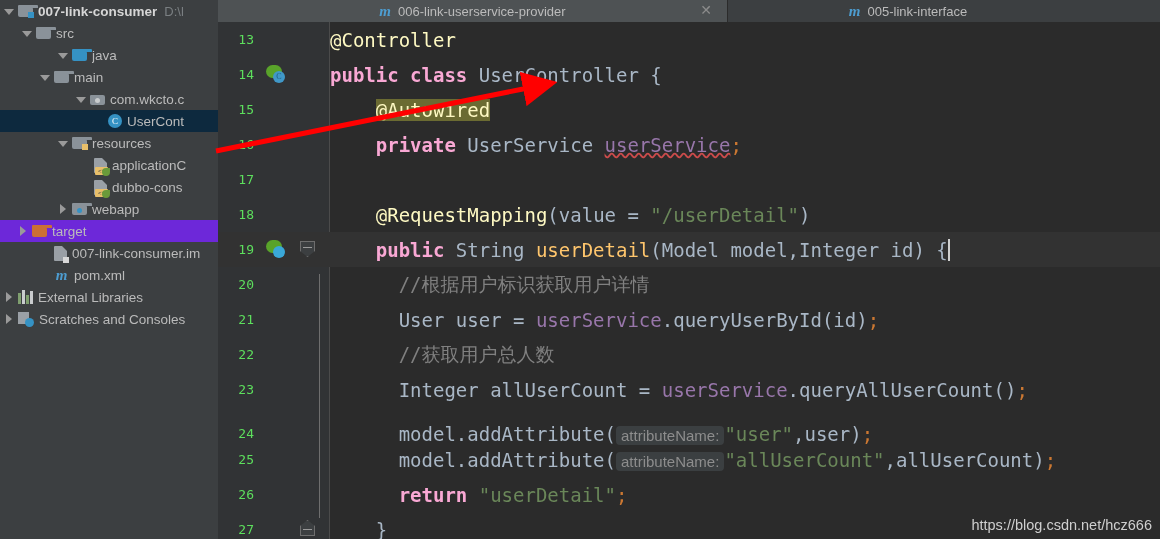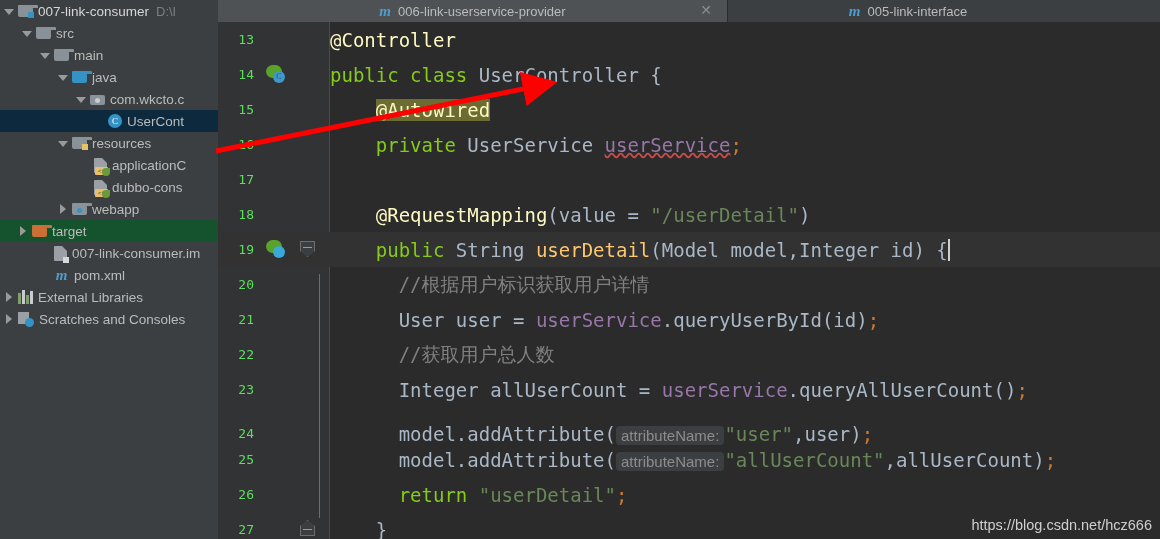--- a/index.html
+++ b/index.html
@@ -41,21 +41,21 @@
   
   .sidebar {
     position: absolute; left: 0; top: 0; width: 218px; height: 539px;
     background: #3c3f41; overflow: hidden;
   }
   .tree-row {
     position: relative; height: 22px; display: flex; align-items: center;
     white-space: nowrap; font-size: 13.5px; color: #bbbbbb;
   }
   .tree-row.sel      { background: #0d293e; }
-  .tree-row.hover    { background: #14532d; }
+  .tree-row.hover    { background: #6d28d9; }
   .arrow {
     width: 11px; height: 11px; flex: 0 0 11px; position: relative;
     margin-right: 3px;
   }
   .arrow.down::after {
     content: ""; position: absolute; left: 0; top: 3px;
     border-left: 5px solid transparent; border-right: 5px solid transparent;
     border-top: 6px solid #9a9a9a;
   }
   .arrow.right::after {
@@ -126,21 +126,21 @@
   .ic-scratch { width: 16px; height: 15px; position: relative; }
   .ic-scratch .pg {
     position: absolute; left: 0; top: 0; width: 11px; height: 12px;
     background: #9aa0a6;
   }
   .ic-scratch .clk {
     position: absolute; right: 0; bottom: 0; width: 9px; height: 9px;
     border-radius: 50%; background: #3592c4;
   }
   .tree-label { overflow: hidden; }
-  .tree-label.bold { font-weight: normal; color: #d6d6d6; }
+  .tree-label.bold { font-weight: bold; color: #d6d6d6; }
   .tree-path { color: #7a7f82; margin-left: 7px; font-size: 13px; }
 
   
   .editor {
     position: absolute; left: 218px; top: 22px;
     width: 942px; height: 517px; background: #2b2b2b;
     font-family: "DejaVu Sans Mono", monospace;
     overflow: hidden;
   }
   .gutter-bg {
@@ -185,21 +185,21 @@
     position: absolute; left: 3px; top: 6px; width: 9px; height: 1px;
     background: #9a9a9a;
   }
   .foldline {
     position: absolute; left: 101px; width: 1px; background: #6e6e6e;
   }
   .code {
     flex: 1; font-size: 19px; color: #a9b7c6; white-space: pre;
     letter-spacing: 0px;
   }
-  .kw   { color: #84cc16; }
+  .kw   { color: #f9a8d4; font-weight: bold; }
   .ann  { color: #fef9c3; }
   .cls  { color: #a9b7c6; }
   .str  { color: #6a8759; }
   .cmt  { color: #808080; }
   .fld  { color: #9876aa; }
   .mth  { color: #ffc66d; }
   .pun  { color: #a9b7c6; }
   .semi { color: #cc7832; }
   .num  { color: #6897bb; }
   .hl-autowired { background: #6b6b32; }
@@ -254,36 +254,36 @@
 
     <div class="tree-row" style="padding-left:22px">
       <span class="arrow down"></span>
       <span class="ic ic-folder">
         <span class="tab"></span>
           <span class="body"></span>
       </span>
       <span class="tree-label">src</span>
     </div>
 
+    <div class="tree-row" style="padding-left:58px">
+      <span class="arrow down"></span>
+      <span class="ic ic-folder blue">
+        <span class="tab"></span>
+          <span class="body"></span>
+      </span>
+      <span class="tree-label">java</span>
+    </div>
+
     <div class="tree-row" style="padding-left:40px">
       <span class="arrow down"></span>
       <span class="ic ic-folder">
         <span class="tab"></span>
           <span class="body"></span>
       </span>
       <span class="tree-label">main</span>
-    </div>
-
-    <div class="tree-row" style="padding-left:58px">
-      <span class="arrow down"></span>
-      <span class="ic ic-folder blue">
-        <span class="tab"></span>
-          <span class="body"></span>
-      </span>
-      <span class="tree-label">java</span>
     </div>
 
     <div class="tree-row" style="padding-left:76px">
       <span class="arrow down"></span>
       <span class="ic ic-folder">
         <span class="body"></span>
           <span class="dot" style="background:#c9ccce"></span>
       </span>
       <span class="tree-label">com.wkcto.c</span>
     </div>

